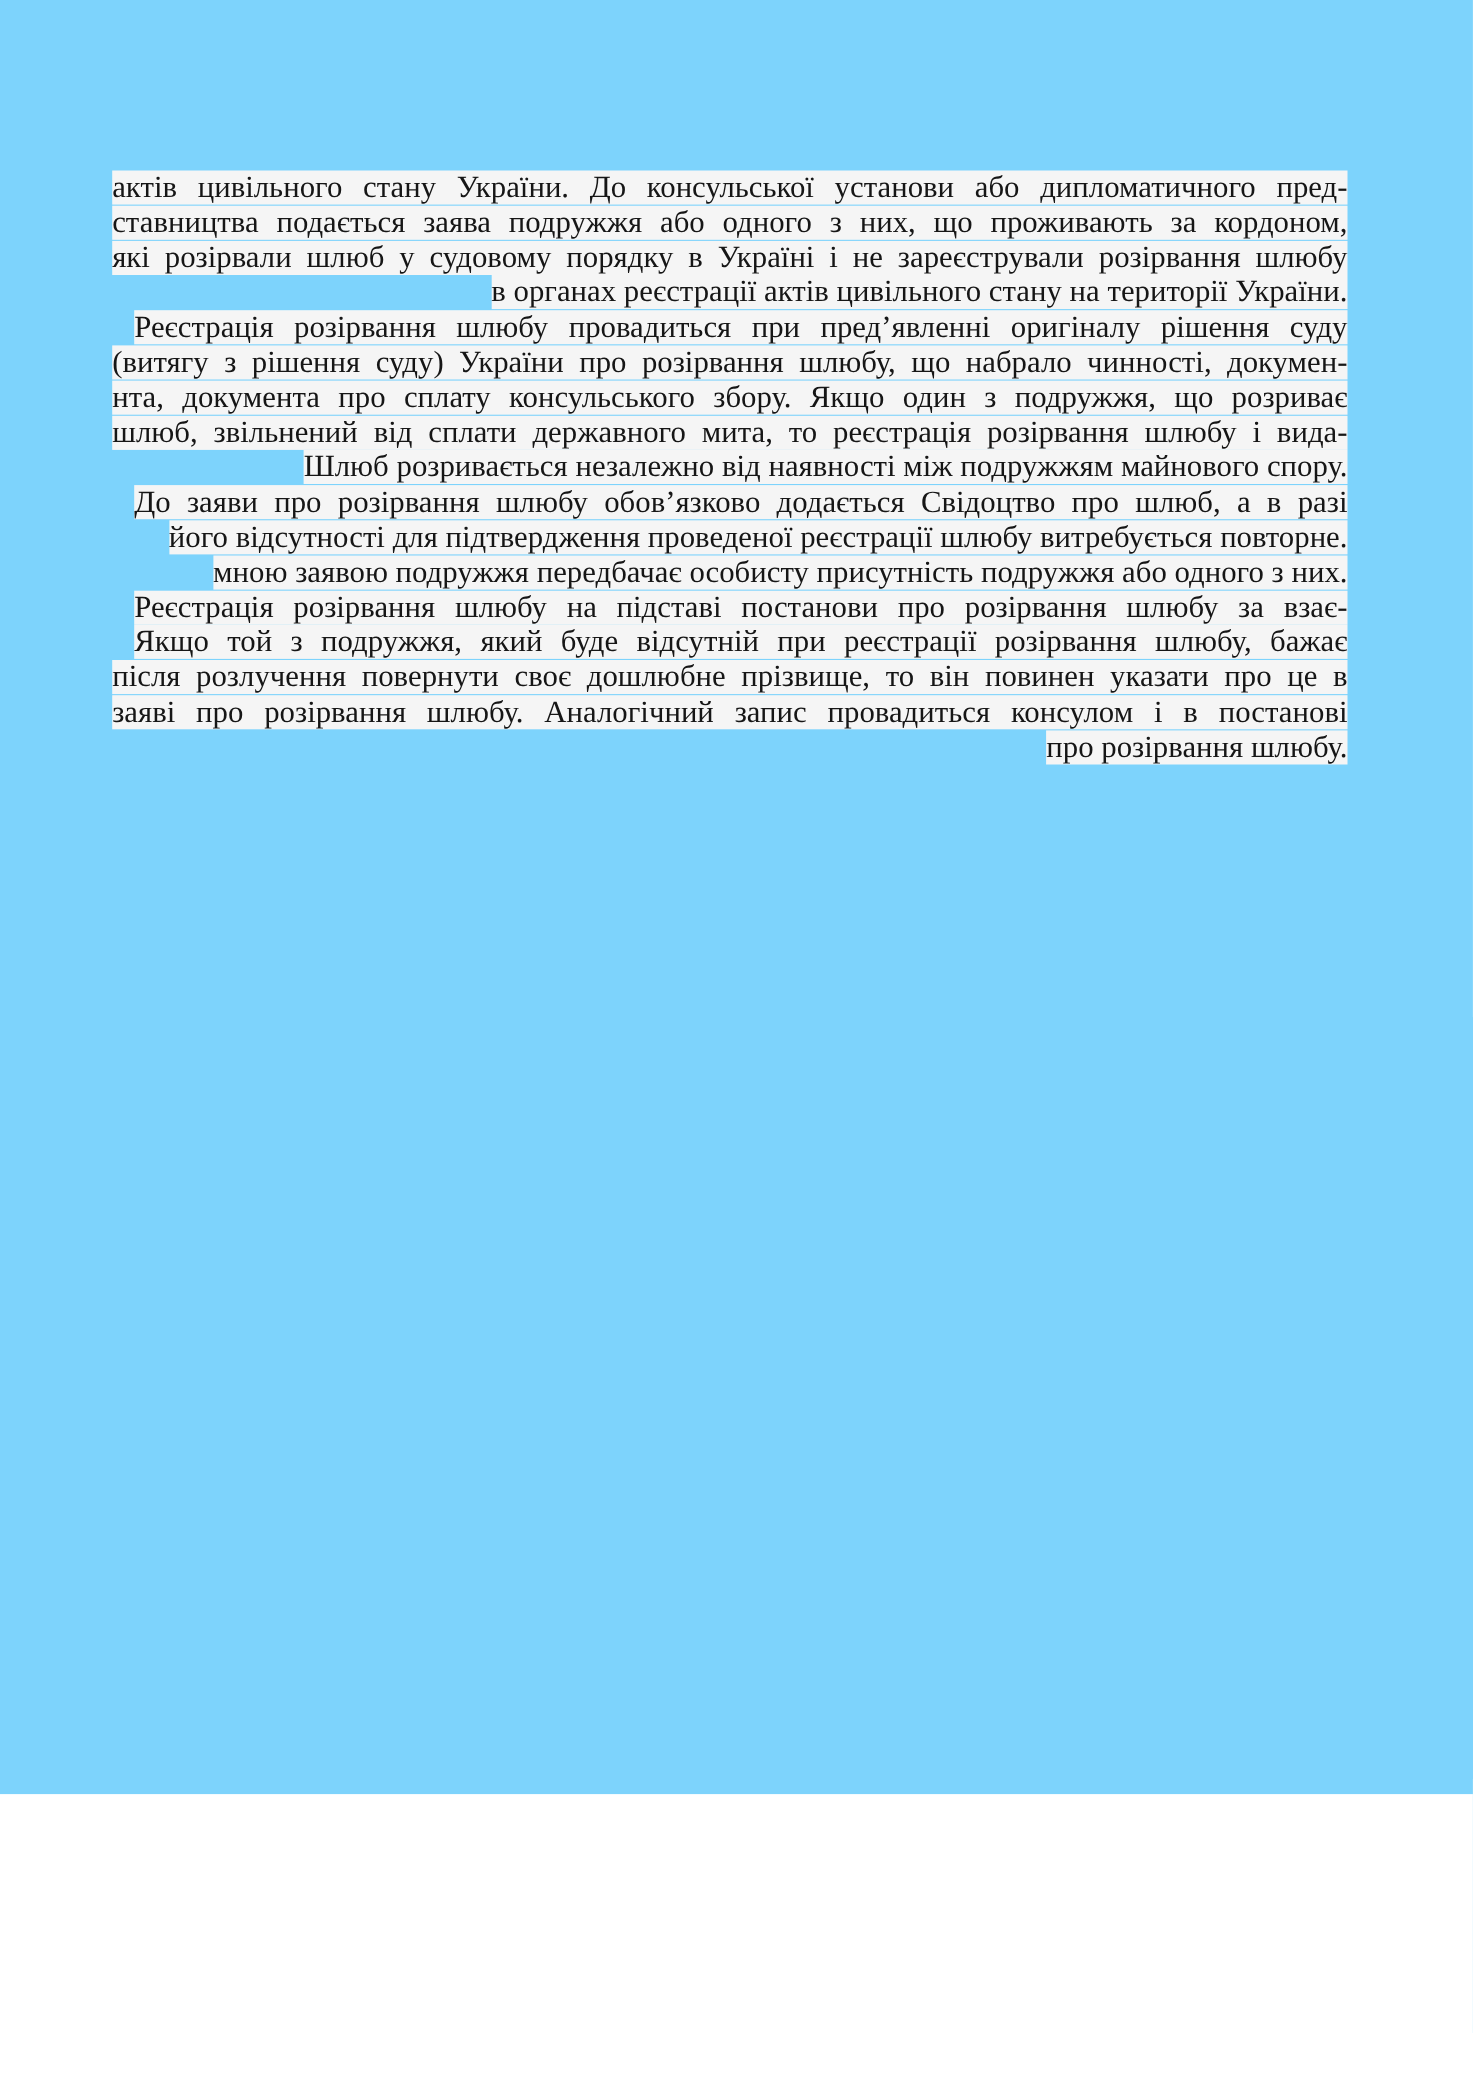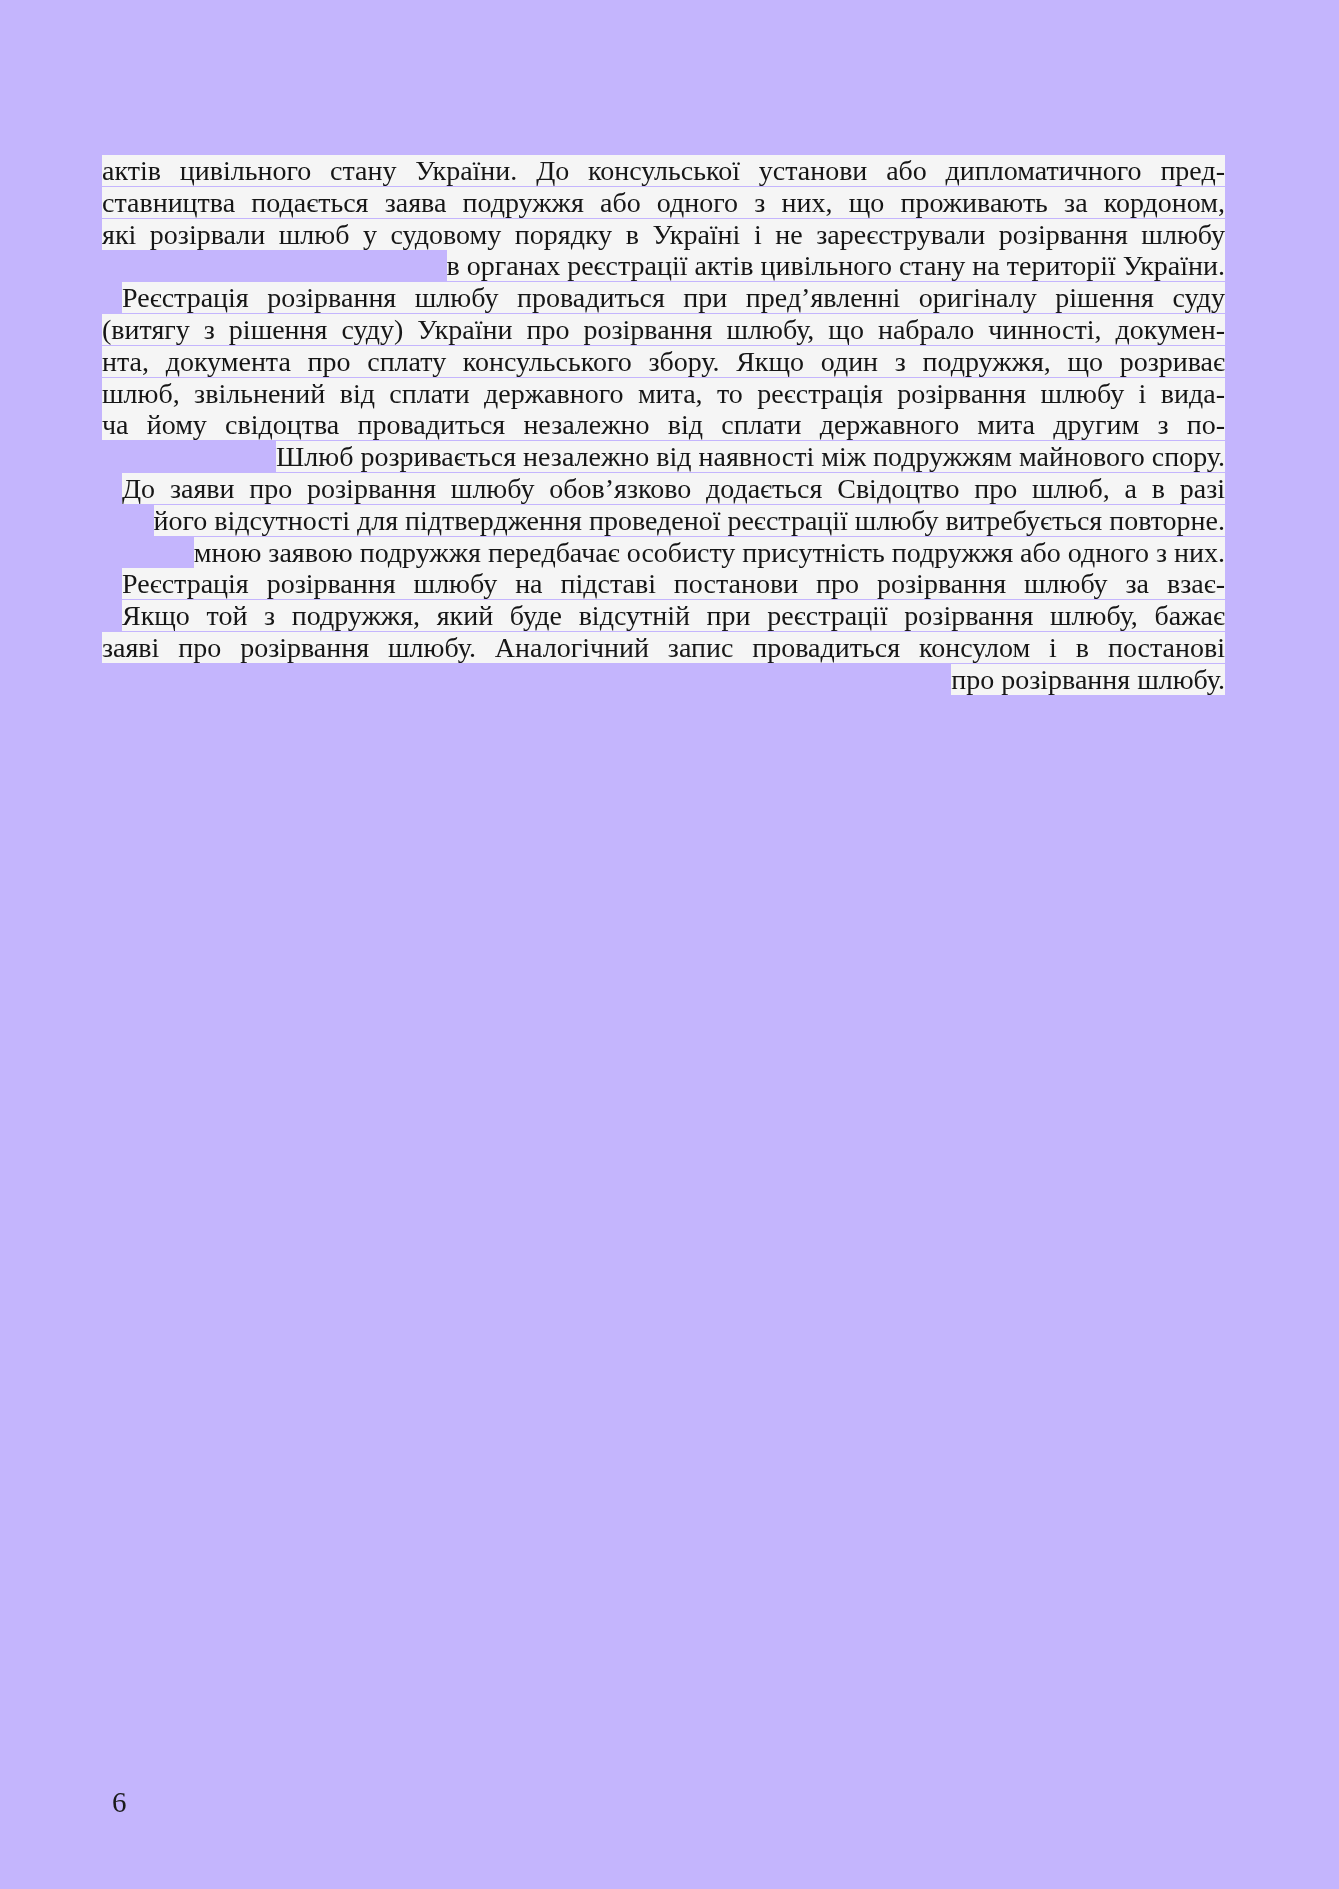--- a/index.html
+++ b/index.html
@@ -5,22 +5,22 @@
   * { margin: 0; padding: 0; box-sizing: border-box; }
   html, body { width: 1339px; height: 1889px; }
   body {
     background: #ffffff;
     font-family: "Liberation Serif", serif;
     color: #161616;
   }
   .page {
     position: relative;
     width: 1339px;
-    height: 1889px;
-    background: #c4b5fd;
+    height: 1631px;
+    background: #7dd3fc;
     overflow: hidden;
   }
   .text-block {
     position: absolute;
     left: 102px;
     top: 155px;
     width: 1123px;
     font-size: 28px;
     line-height: 31.8px;
     color: #161616;
@@ -55,33 +55,33 @@
         <div class="line just"><span class="ink">актів цивільного стану України. До консульської установи або дипломатичного пред-</span></div>
         <div class="line just"><span class="ink">ставництва подається заява подружжя або одного з них, що проживають за кордоном,</span></div>
         <div class="line just"><span class="ink">які розірвали шлюб у судовому порядку в Україні і не зареєстрували розірвання шлюбу</span></div>
         <div class="line"><span class="ink">в органах реєстрації актів цивільного стану на території України.</span></div>
       </div>
       <div class="paragraph">
         <div class="line just indent"><span class="ink">Реєстрація розірвання шлюбу провадиться при пред’явленні оригіналу рішення суду</span></div>
         <div class="line just"><span class="ink">(витягу з рішення суду) України про розірвання шлюбу, що набрало чинності, докумен-</span></div>
         <div class="line just"><span class="ink">нта, документа про сплату консульського збору. Якщо один з подружжя, що розриває</span></div>
         <div class="line just"><span class="ink">шлюб, звільнений від сплати державного мита, то реєстрація розірвання шлюбу і вида-</span></div>
-        <div class="line just"><span class="ink">ча йому свідоцтва провадиться незалежно від сплати державного мита другим з по-</span></div>
       </div>
       <div class="paragraph">
         <div class="line indent"><span class="ink">Шлюб розривається незалежно від наявності між подружжям майнового спору.</span></div>
       </div>
       <div class="paragraph">
         <div class="line just indent"><span class="ink">До заяви про розірвання шлюбу обов’язково додається Свідоцтво про шлюб, а в разі</span></div>
         <div class="line"><span class="ink">його відсутності для підтвердження проведеної реєстрації шлюбу витребується повторне.</span></div>
       </div>
       <div class="paragraph">
         <div class="line"><span class="ink">мною заявою подружжя передбачає особисту присутність подружжя або одного з них.</span></div>
         <div class="line just indent"><span class="ink">Реєстрація розірвання шлюбу на підставі постанови про розірвання шлюбу за взає-</span></div>
       </div>
       <div class="paragraph">
         <div class="line just indent"><span class="ink">Якщо той з подружжя, який буде відсутній при реєстрації розірвання шлюбу, бажає</span></div>
+        <div class="line just"><span class="ink">після розлучення повернути своє дошлюбне прізвище, то він повинен указати про це в</span></div>
         <div class="line just"><span class="ink">заяві про розірвання шлюбу. Аналогічний запис провадиться консулом і в постанові</span></div>
         <div class="line"><span class="ink">про розірвання шлюбу.</span></div>
       </div>
     </div>
   <div class="page-number">6</div>
 </div>
 
 </body></html>

